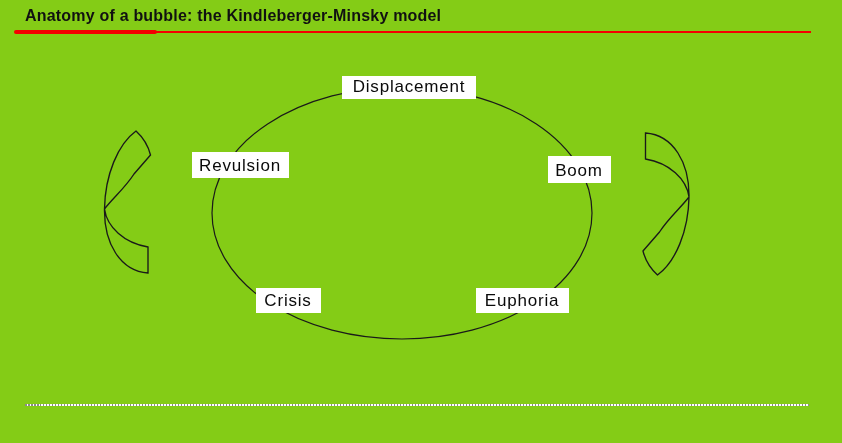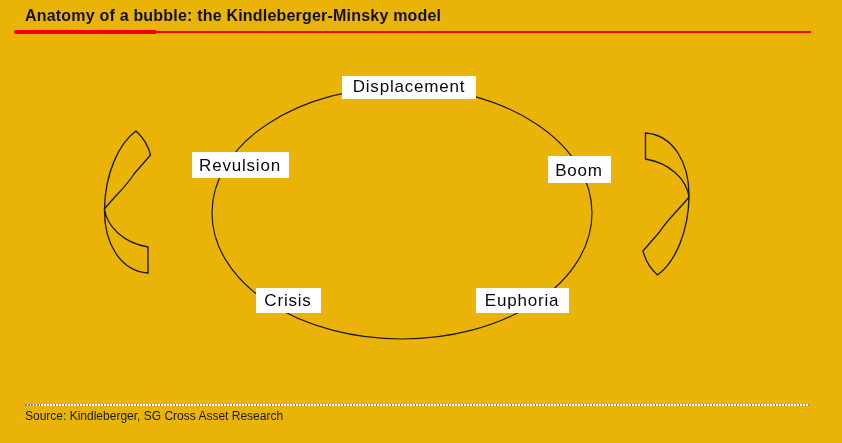--- a/index.html
+++ b/index.html
@@ -1,20 +1,20 @@
 <!DOCTYPE html>
 <html><head>
 <meta charset="utf-8">
 <style>
   html, body { margin: 0; padding: 0; background: #ffffff; }
   .canvas {
     position: relative;
     width: 842px;
     height: 443px;
-    background: #eab308;
+    background: #84cc16;
     font-family: "Liberation Sans", "DejaVu Sans", sans-serif;
     overflow: hidden;
   }
   .title {
     position: absolute;
     left: 25px;
     top: 7px;
     font-size: 16px;
     font-weight: bold;
     color: #111111;
@@ -121,15 +121,14 @@
              C 105 175, 118 144, 136 131
              Q 147 141, 150.5 155
              Q 141 166, 134 174
              C 125 188, 113 198, 104.5 209
              C 107 227, 124 243, 148 247
              Z"></path>
   </svg>
 
   <div class="footer-rule"></div>
 
-  <div class="source">Source: Kindleberger, SG Cross Asset Research</div>
 
 </div>
 
 </body></html>

